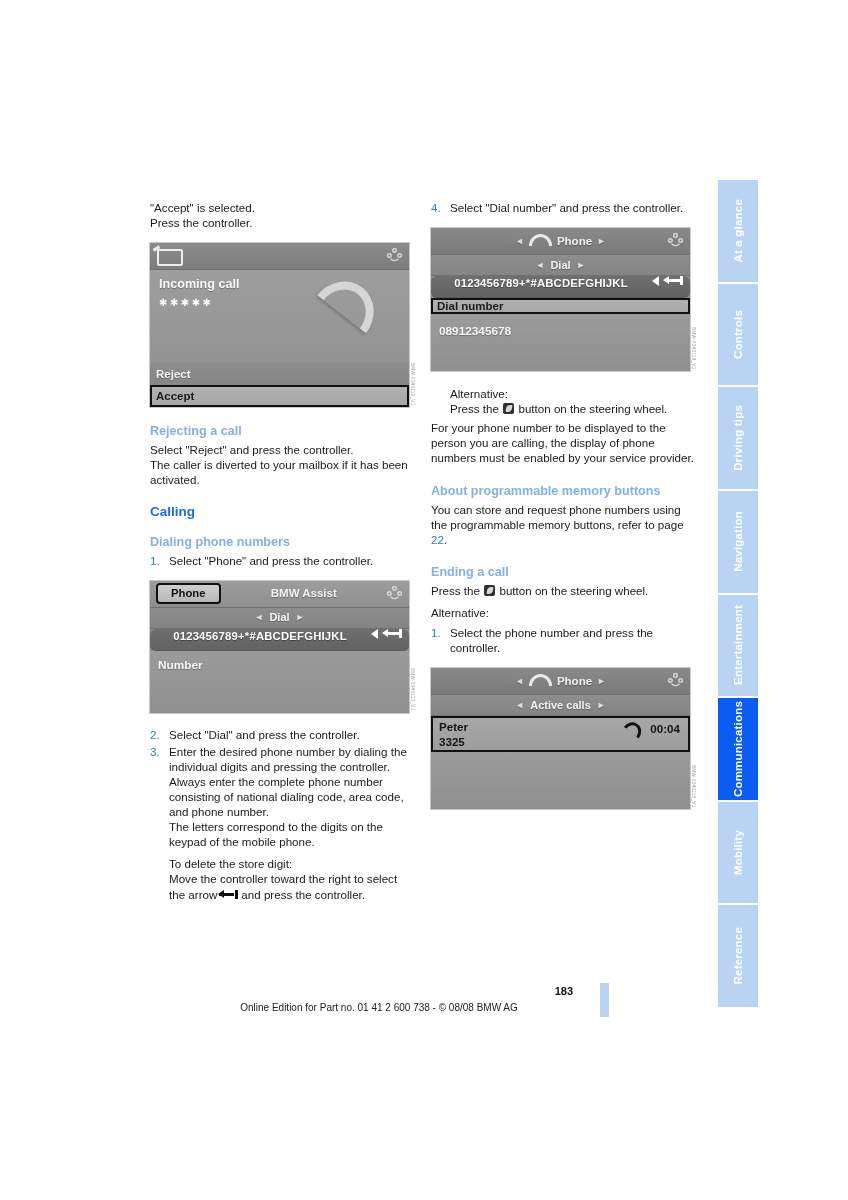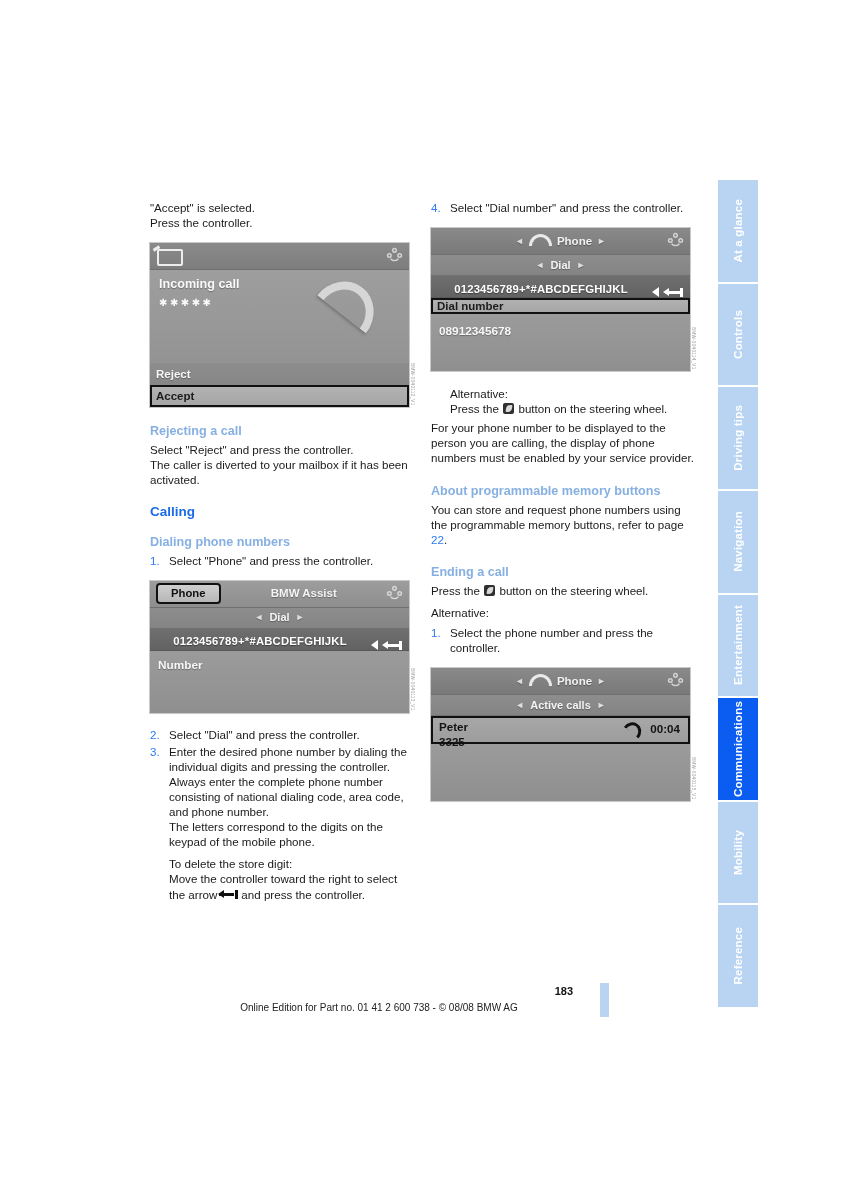--- a/index.html
+++ b/index.html
@@ -234,24 +234,25 @@
     font-weight: bold;
     color: #f4f4f4;
     text-shadow: 0 1px 1px rgba(0,0,0,.3);
     border-bottom: 1px solid #717171;
   }
 
   .idrive-charstrip {
     height: 21px;
     background: linear-gradient(#6f6f6f, #626262);
     display: flex;
-    align-items: flex-end;
+    align-items: flex-start;
     padding: 0 5px;
     gap: 6px;
     border-bottom: 1px solid #585858;
+    border-radius: 6px;
   }
   .charstrip-text {
     flex: 1 1 auto;
     text-align: center;
     font-size: 11.3px;
     font-weight: bold;
     color: #ffffff;
     letter-spacing: .2px;
     text-shadow: 0 1px 1px rgba(0,0,0,.4);
   }
@@ -391,21 +392,21 @@
     border-radius: 50% 50% 0 0 / 100% 100% 0 0;
     border: 8px solid #d6d6d6;
     border-bottom: none;
     transform: rotate(38deg);
     box-shadow: 0 2px 3px rgba(0,0,0,.22);
   }
 
   
   .call-row {
     position: relative;
-    height: 28px;
+    height: 36px;
     background: linear-gradient(#a8a8a8, #9c9c9c);
     outline: 2px solid #111;
     outline-offset: -2px;
     padding: 3px 8px 0 8px;
     box-sizing: border-box;
     color: #141414;
     font-size: 11.6px;
     font-weight: bold;
     line-height: 15px;
     text-shadow: none;

